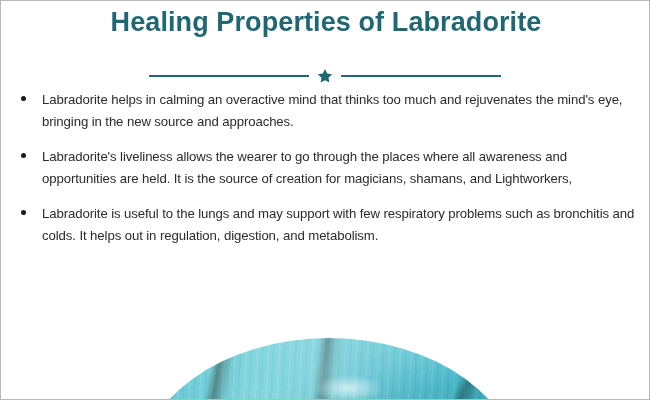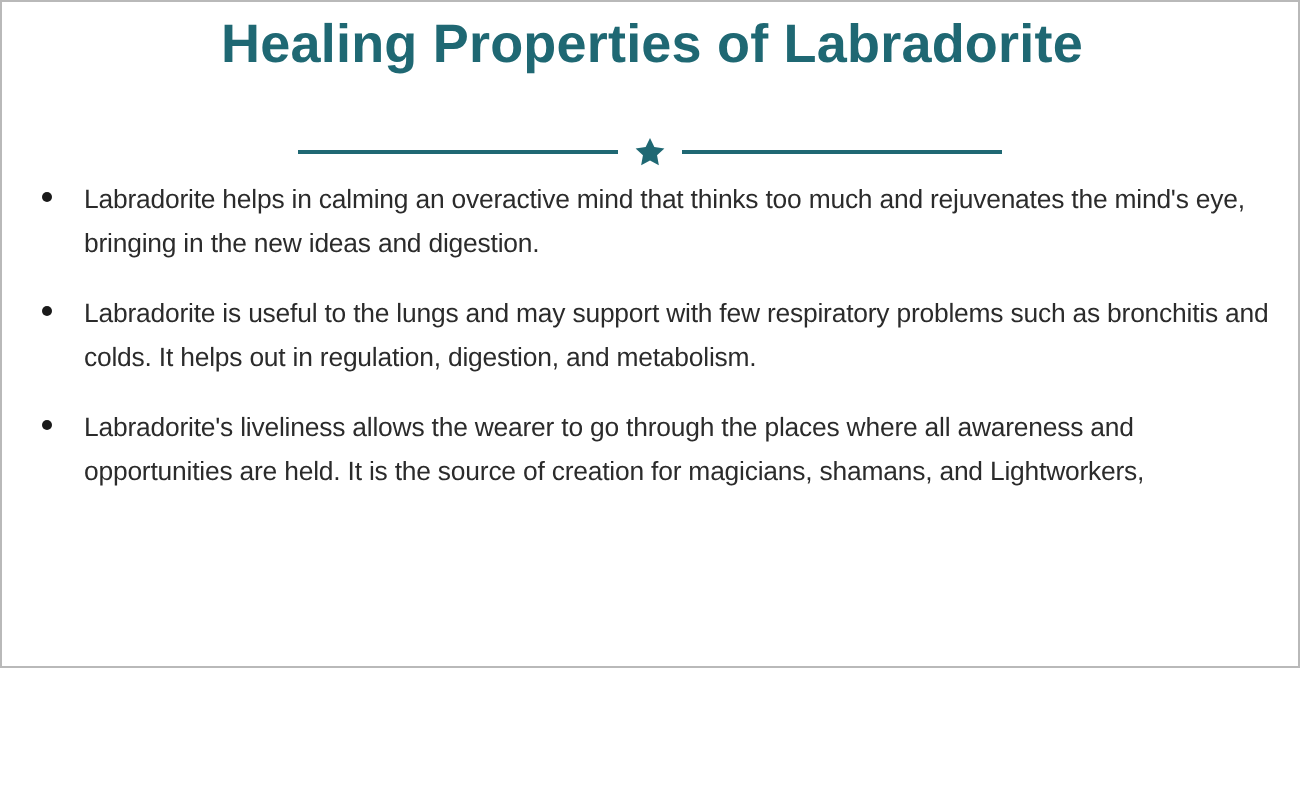--- a/index.html
+++ b/index.html
@@ -6,21 +6,21 @@
     margin: 0;
     padding: 0;
     background: #ffffff;
   }
   body {
     font-family: "Liberation Sans", sans-serif;
   }
   #slide {
     position: relative;
     width: 650px;
-    height: 334px;
+    height: 400px;
     background: #ffffff;
     overflow: hidden;
     box-sizing: border-box;
     border: 1px solid #b9b9b9;
   }
 
   
   .title-block {
     position: absolute;
     left: 0;
@@ -164,29 +164,29 @@
       <svg width="18" height="18" viewBox="0 0 24 24" aria-hidden="true">
         <path d="M12 2.6l2.9 6.1 6.7.9-4.9 4.6 1.2 6.6L12 17.7 6.1 20.8l1.2-6.6L2.4 9.6l6.7-.9z" fill="#1f6873"></path>
       </svg>
     </div>
     <div class="rule rule-right"></div>
   </div>
 
   <div class="bullets">
     <div class="bullet-item">
       <span class="bullet-dot"></span>
-      <span class="bullet-text">Labradorite helps in calming an overactive mind that thinks too much and rejuvenates the mind's eye, bringing in the new ideas and digestion.</span>
+      <span class="bullet-text">Labradorite helps in calming an overactive mind that thinks too much and rejuvenates the mind's eye, bringing in the new source and approaches.</span>
+    </div>
+    <div class="bullet-item">
+      <span class="bullet-dot"></span>
+      <span class="bullet-text">Labradorite's liveliness allows the wearer to go through the places where all awareness and opportunities are held. It is the source of creation for magicians, shamans, and Lightworkers,</span>
     </div>
     <div class="bullet-item">
       <span class="bullet-dot"></span>
       <span class="bullet-text">Labradorite is useful to the lungs and may support with few respiratory problems such as bronchitis and colds. It helps out in regulation, digestion, and metabolism.</span>
-    </div>
-    <div class="bullet-item">
-      <span class="bullet-dot"></span>
-      <span class="bullet-text">Labradorite's liveliness allows the wearer to go through the places where all awareness and opportunities are held. It is the source of creation for magicians, shamans, and Lightworkers,</span>
     </div>
   </div>
 
   <div class="stone-wrap">
     <div class="stone-img"></div>
     <div class="stone-shade"></div>
   </div>
 
 </div>
 

